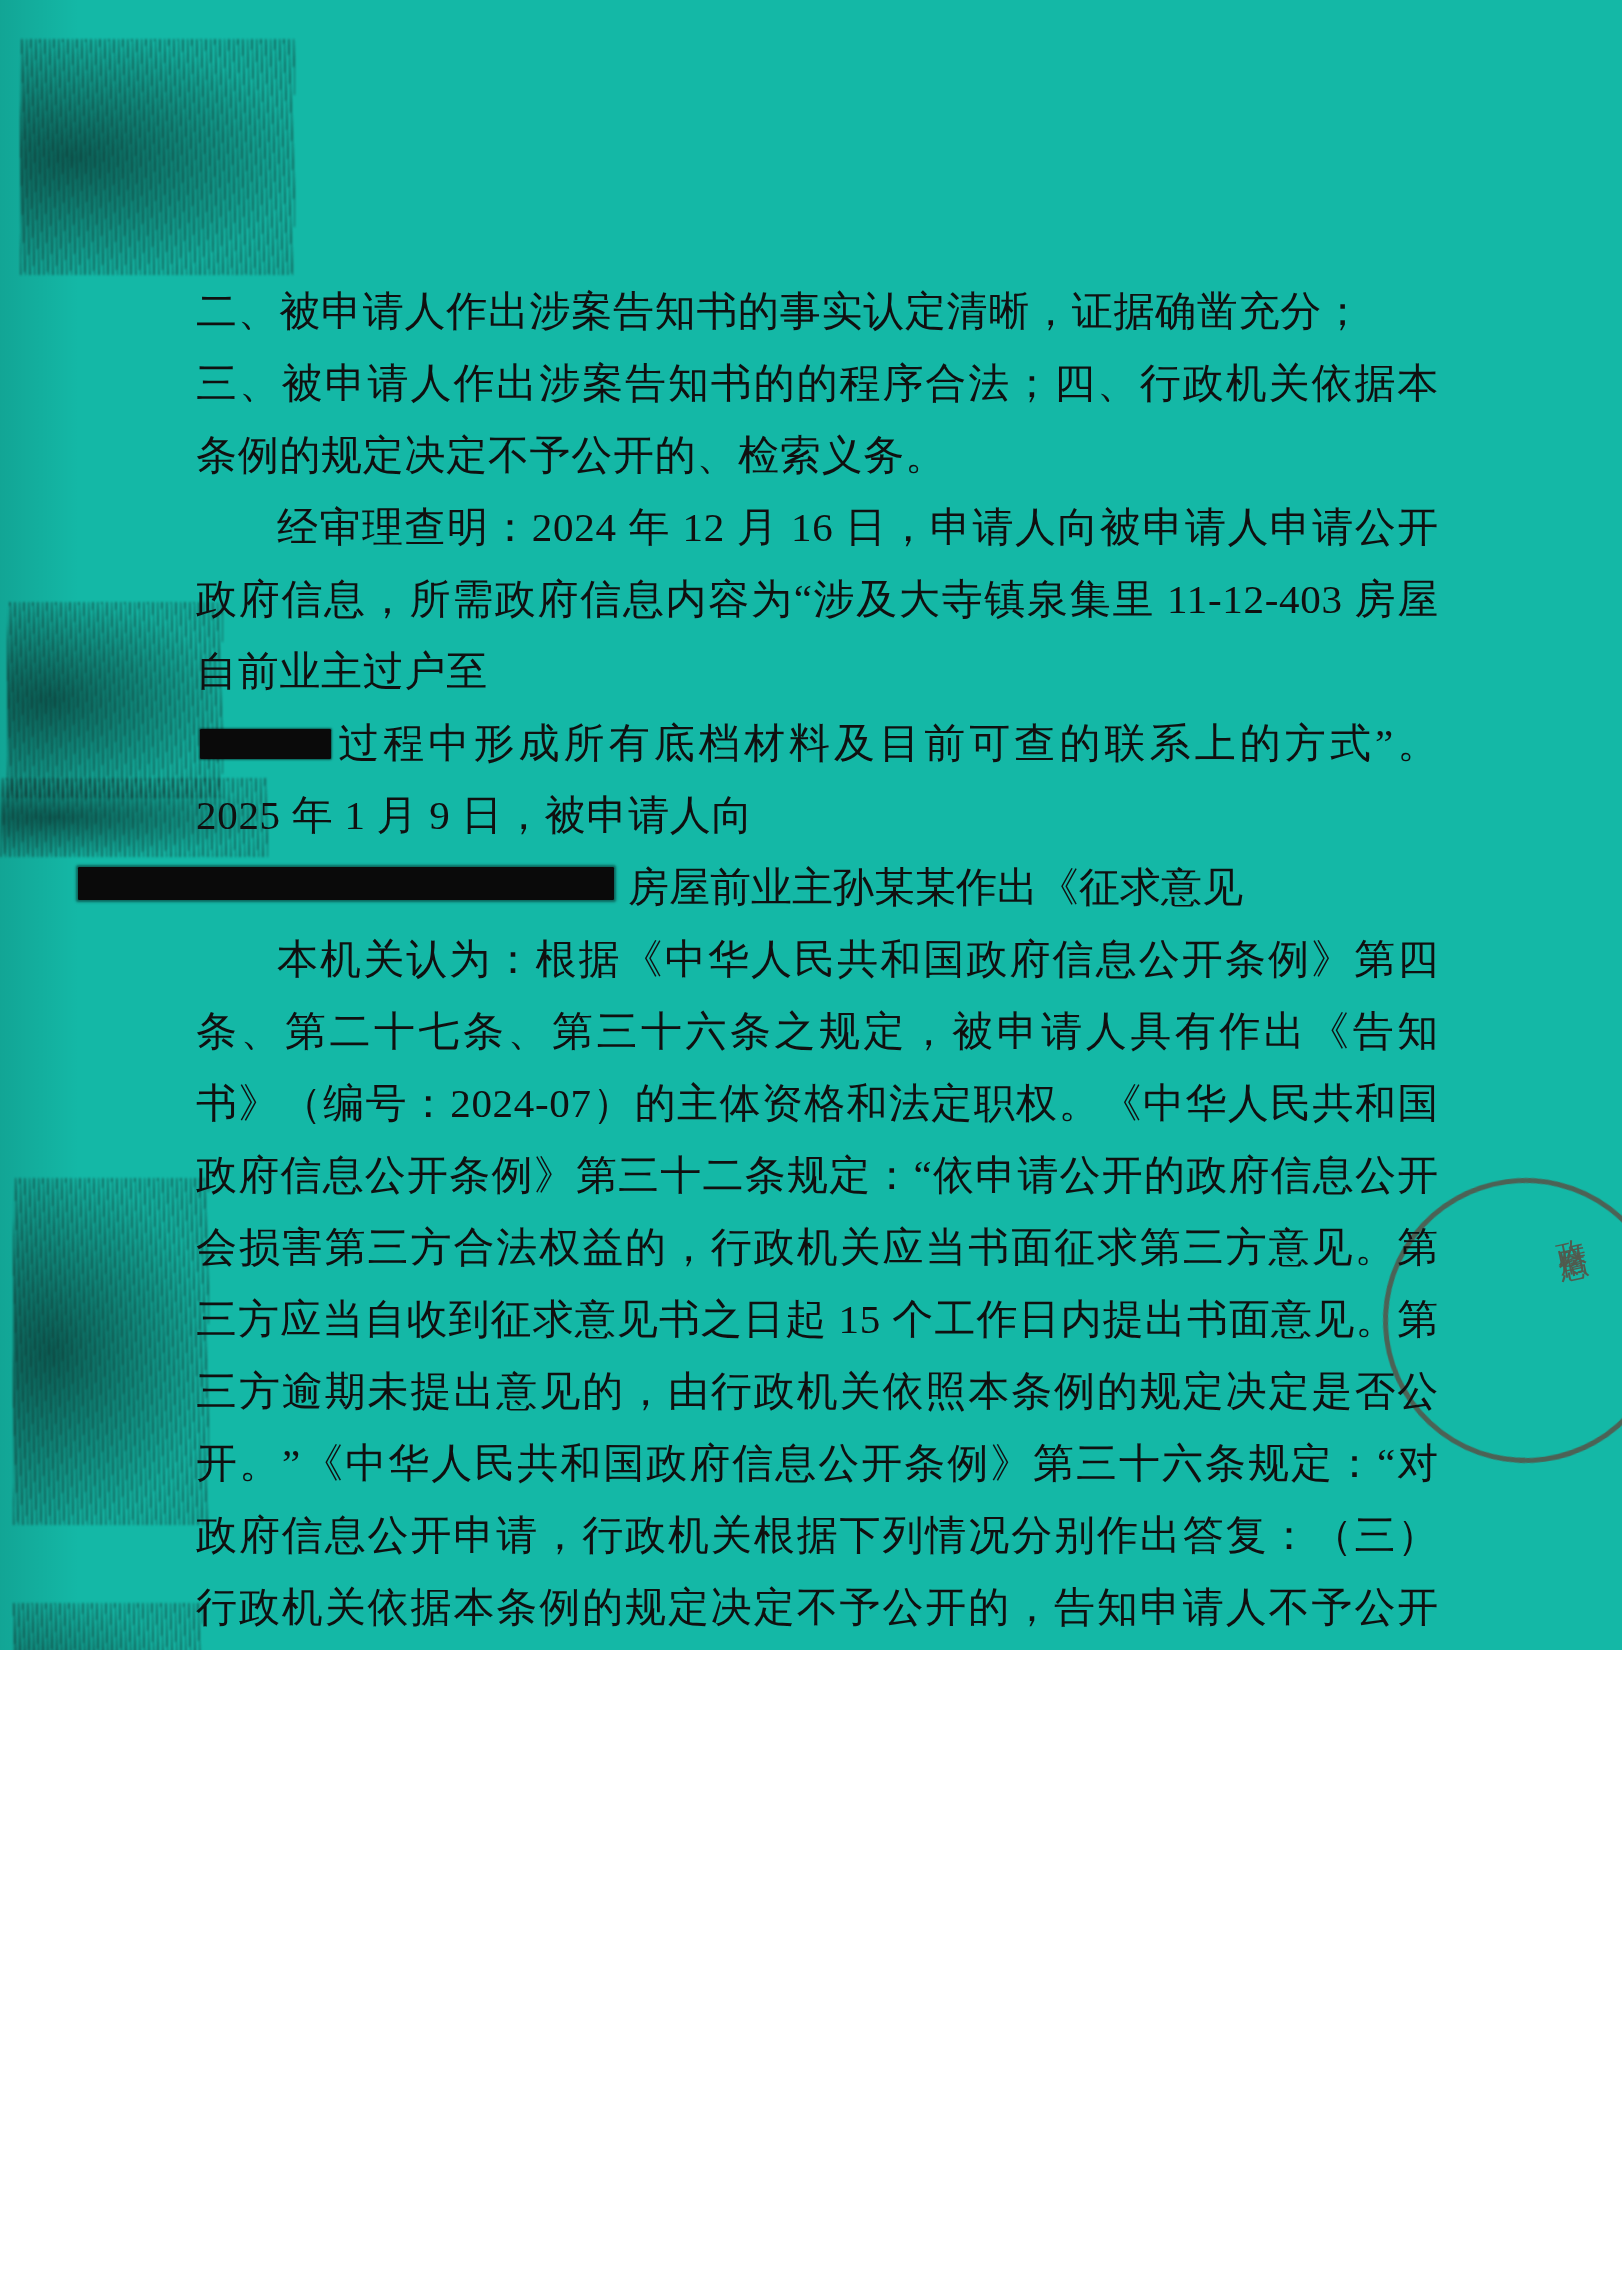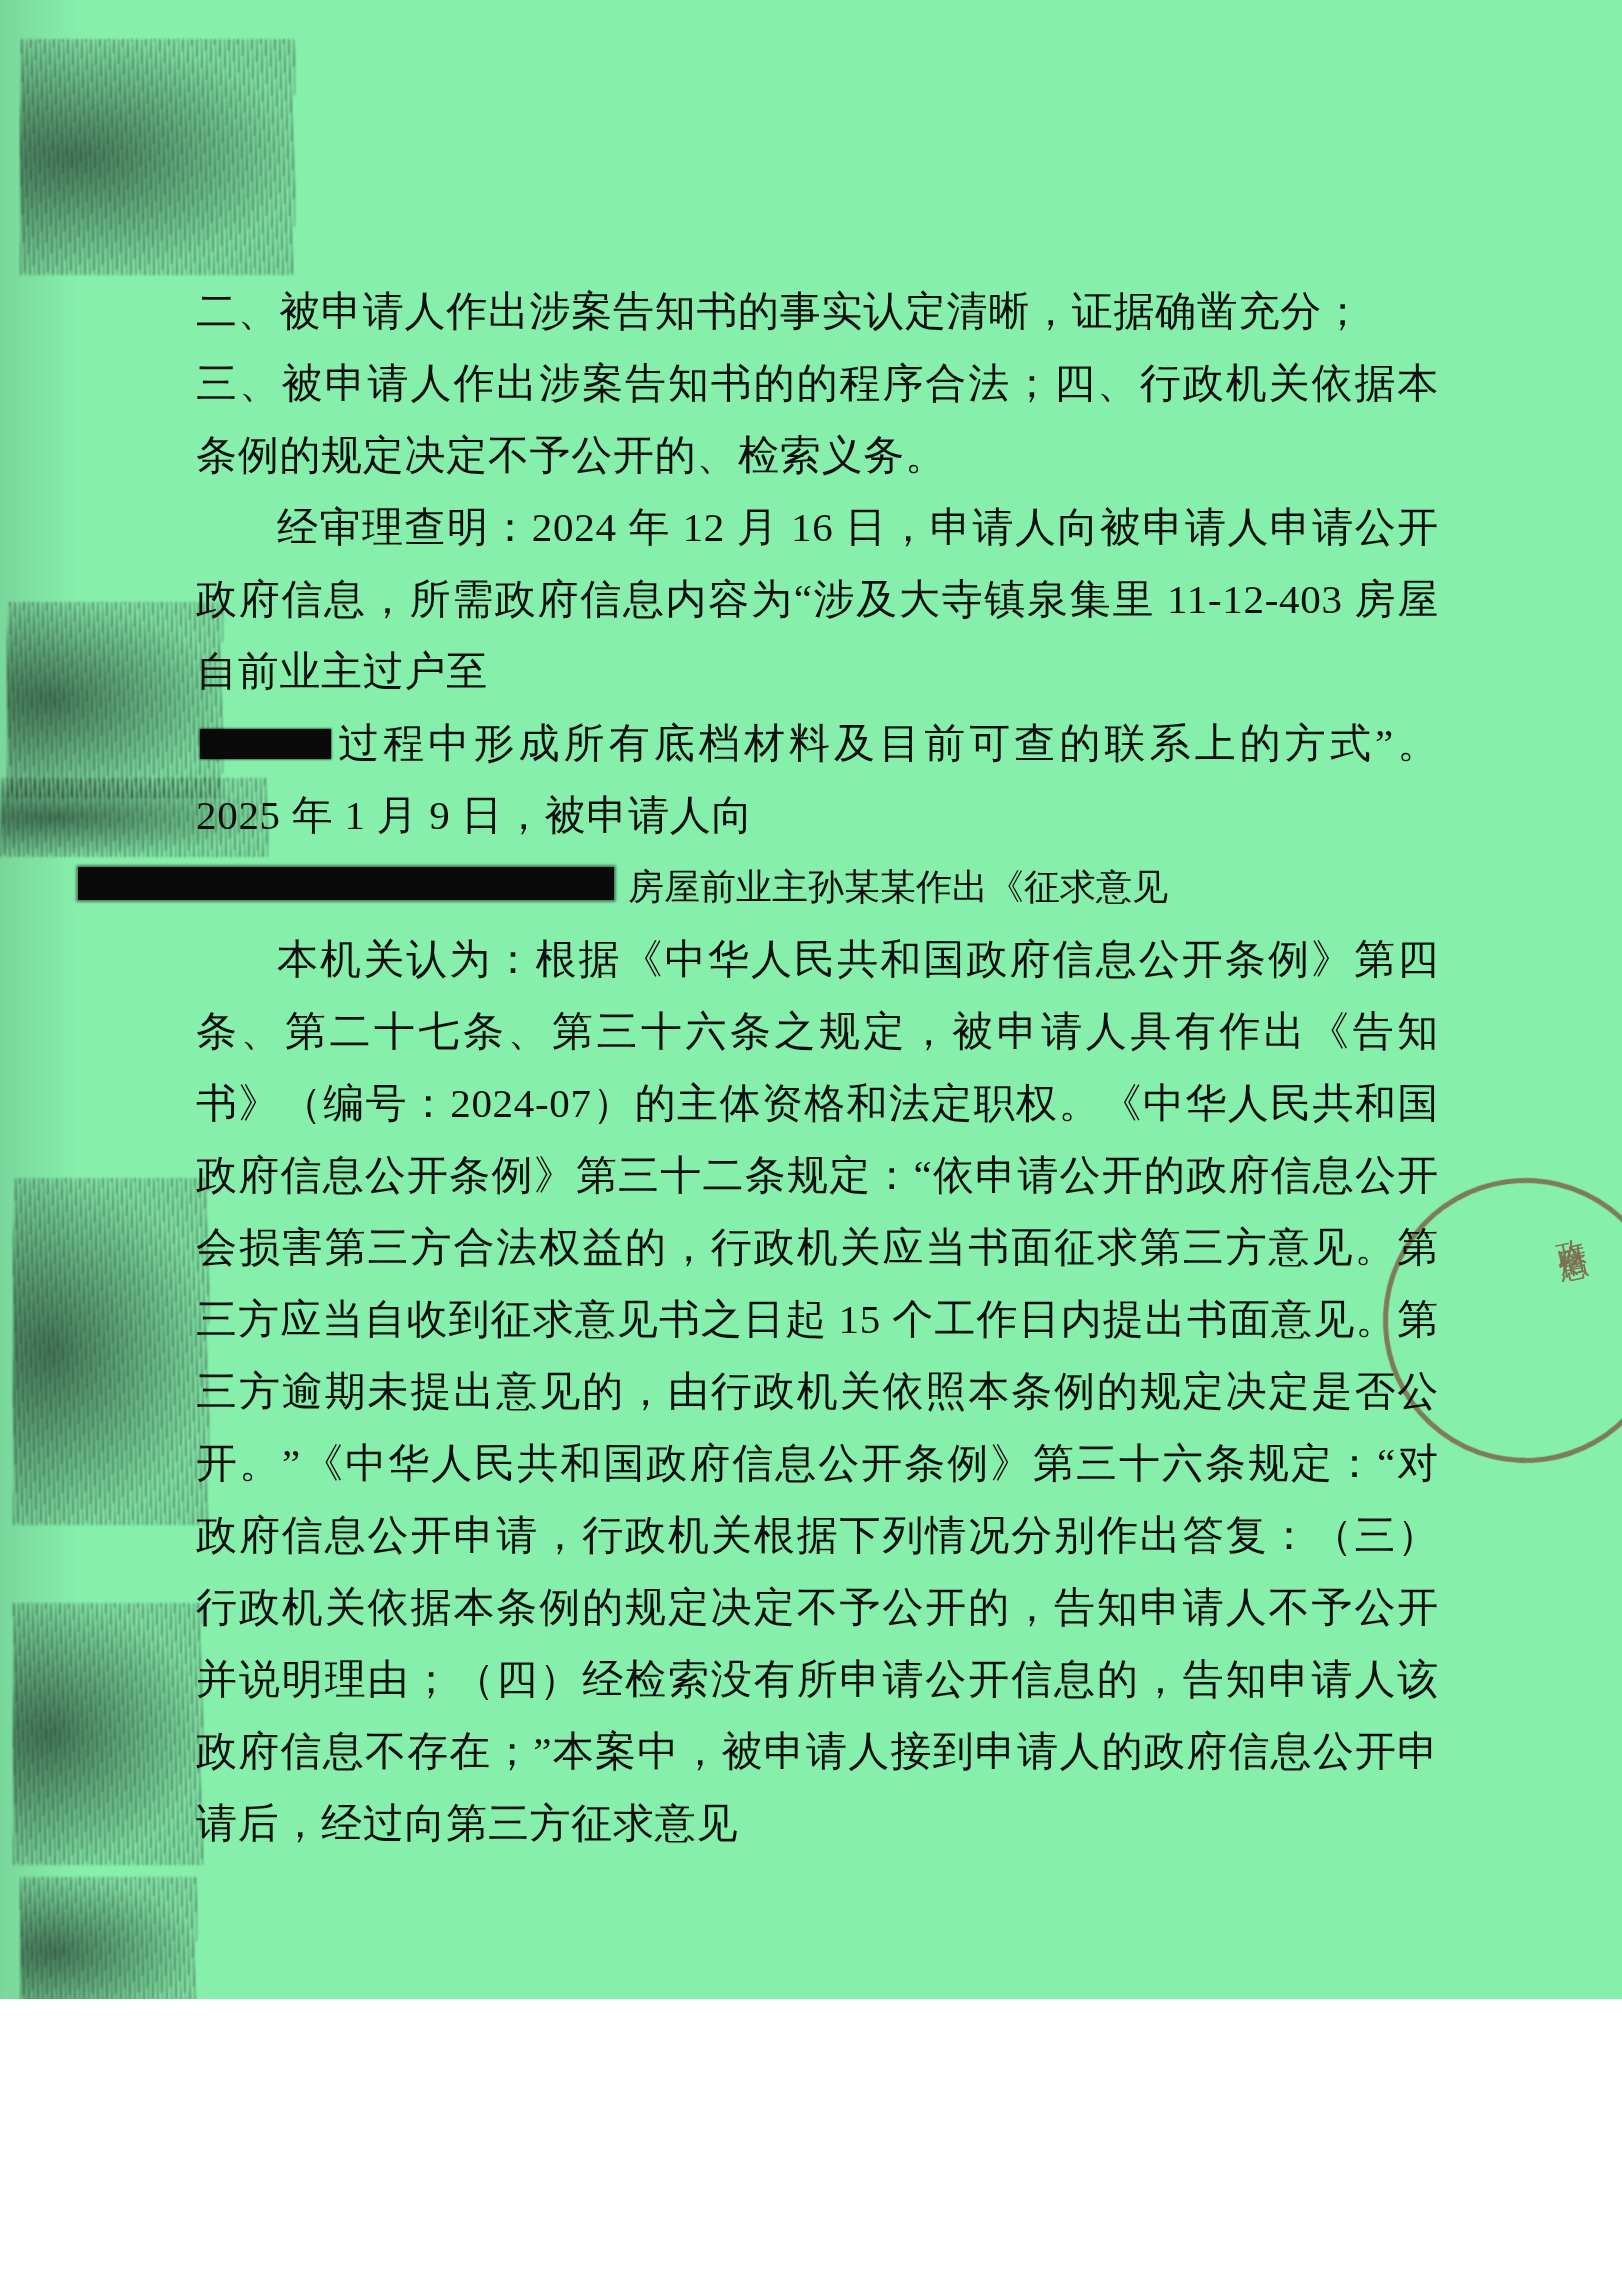--- a/index.html
+++ b/index.html
@@ -6,22 +6,22 @@
     margin: 0;
     padding: 0;
     background: #ffffff;
   }
   body {
     font-family: "Liberation Serif", "DejaVu Serif", serif;
   }
   .page {
     position: relative;
     width: 1622px;
-    height: 1999px;
-    background: #86efac;
+    height: 1650px;
+    background: #14b8a6;
     overflow: hidden;
   }
 
   
   .smudge {
     position: absolute;
     pointer-events: none;
     background:
       repeating-linear-gradient(
         88deg,
@@ -92,21 +92,21 @@
     position: absolute;
     left: -118px;
     top: 15.7px;
     width: 536px;
   }
   .redact-row .tail {
     position: absolute;
     left: 432px;
     top: 0;
     white-space: nowrap;
-    font-size: 36px;
+    font-size: 41px;
     line-height: 72px;
     color: #101010;
   }
 
   
   .seal {
     position: absolute;
     right: -46px;
     top: 1178px;
     width: 275px;

